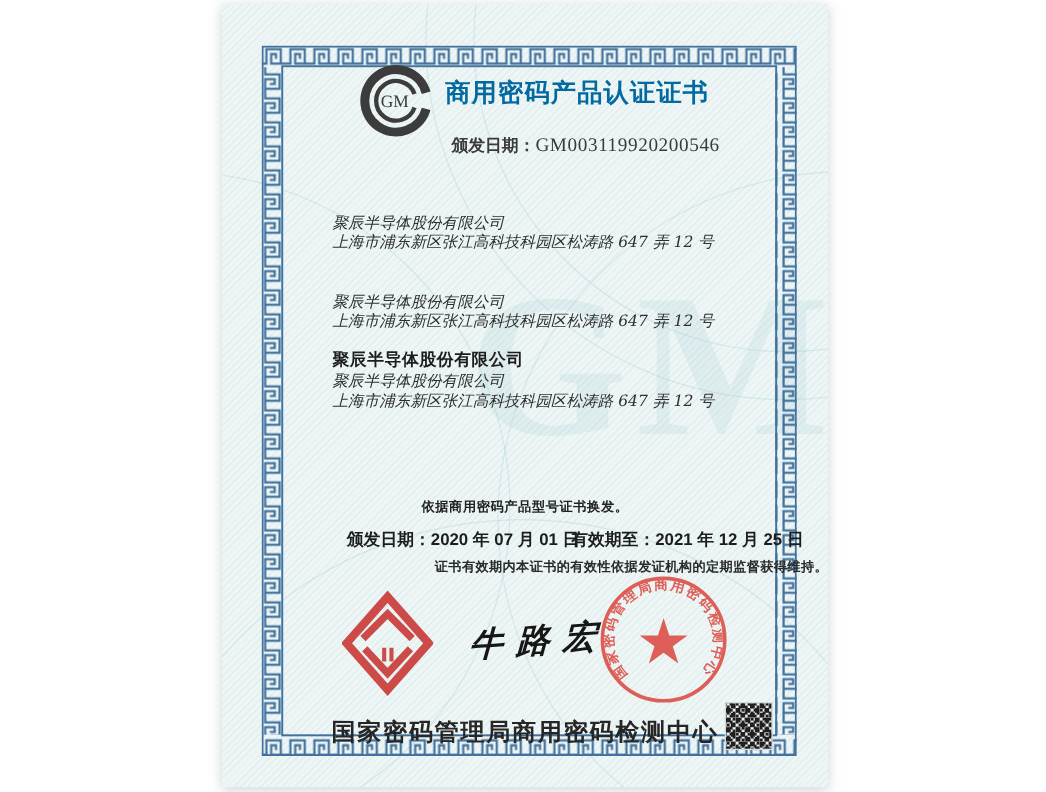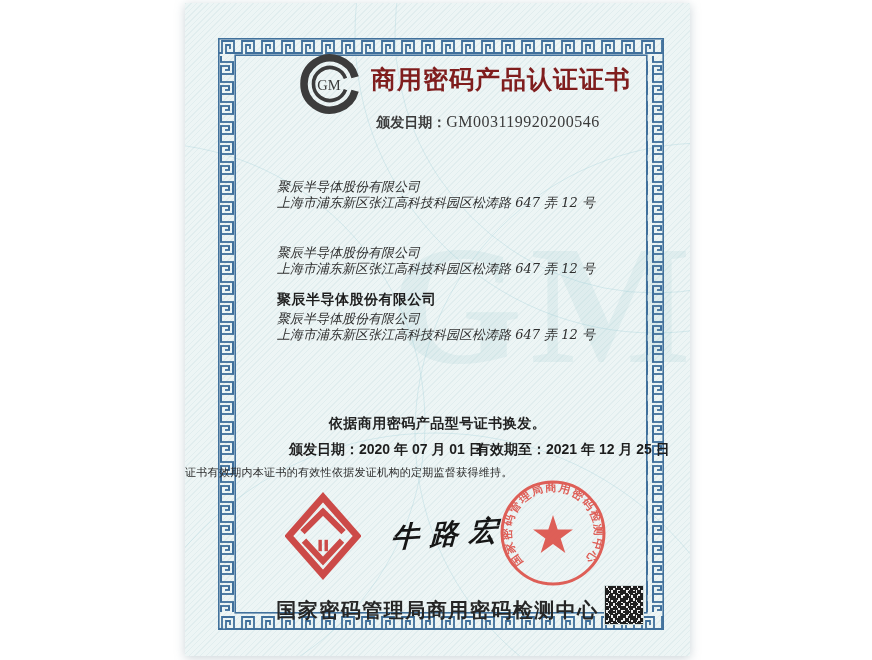--- a/index.html
+++ b/index.html
@@ -27,21 +27,21 @@
     font-family:"Liberation Serif", serif;
     font-size:170px; font-weight:bold; letter-spacing:8px;
     color:rgba(150,198,206,0.16);
   }
   .frame { position:absolute; left:33px; top:35px; width:446px; height:592px; }
 
   .logo { position:absolute; left:113px; top:49px; width:64px; height:64px; }
 
   .title {
     position:absolute; left:186px; top:60px;
-    font-size:25px; font-weight:bold; letter-spacing:1px; color:#7f1d1d;
+    font-size:21px; font-weight:bold; letter-spacing:1px; color:#0369a1;
     white-space:nowrap;
   }
   .certno {
     position:absolute; left:178px; top:110px; width:250px; text-align:center;
     white-space:nowrap; color:#3a3a3a;
   }
   .certno .lbl { font-size:14px; font-weight:bold; }
   .certno .val { font-family:"Liberation Serif", serif; font-size:16px; letter-spacing:.5px;text-align:right; }
 
   .sec-h {
@@ -50,28 +50,28 @@
     white-space:nowrap;
   }
   .sec-b {
     position:absolute; left:92px;
     font-family:"DejaVu Serif", serif; font-style:italic;
     font-size:13px; line-height:15.5px; color:#2e2e2e;
     white-space:nowrap;
   }
   .statement {
     position:absolute; left:0; top:412px; width:505px; text-align:center;
-    font-size:14px; font-weight:bold; color:#222; letter-spacing:.5px;
+    font-size:11px; font-weight:bold; color:#222; letter-spacing:.5px;
   }
   .dates { position:absolute; left:0; top:438px; width:505px; font-size:14px; font-weight:bold; color:#1d1d1d; }
   .dates .left  { position:absolute; left:92px;  white-space:nowrap;margin-left:12px; }
   .dates .right { position:absolute; left:291px; white-space:nowrap; }
   .note {
-    position:absolute; left:0; top:462px; width:505px; text-align:left;
-    font-size:11px; font-weight:normal; color:#2a2a2a; letter-spacing:.3px;
+    position:absolute; left:0; top:462px; width:505px; text-align:right;
+    font-size:11px; font-weight:bold; color:#2a2a2a; letter-spacing:.3px;
   }
   .diamond { position:absolute; left:100px; top:489px; width:76px; height:88px; }
   .signature {
     position:absolute; left:206px; top:512px;
     font-family:"DejaVu Serif", serif; font-style:italic; font-weight:bold;
     font-size:28px; letter-spacing:11px; color:#161616;
     transform:rotate(-4deg) skewX(-6deg); white-space:nowrap;
   }
   .seal { position:absolute; left:313px; top:475px; width:110px; height:110px; opacity:.9; }
   .issuer {

